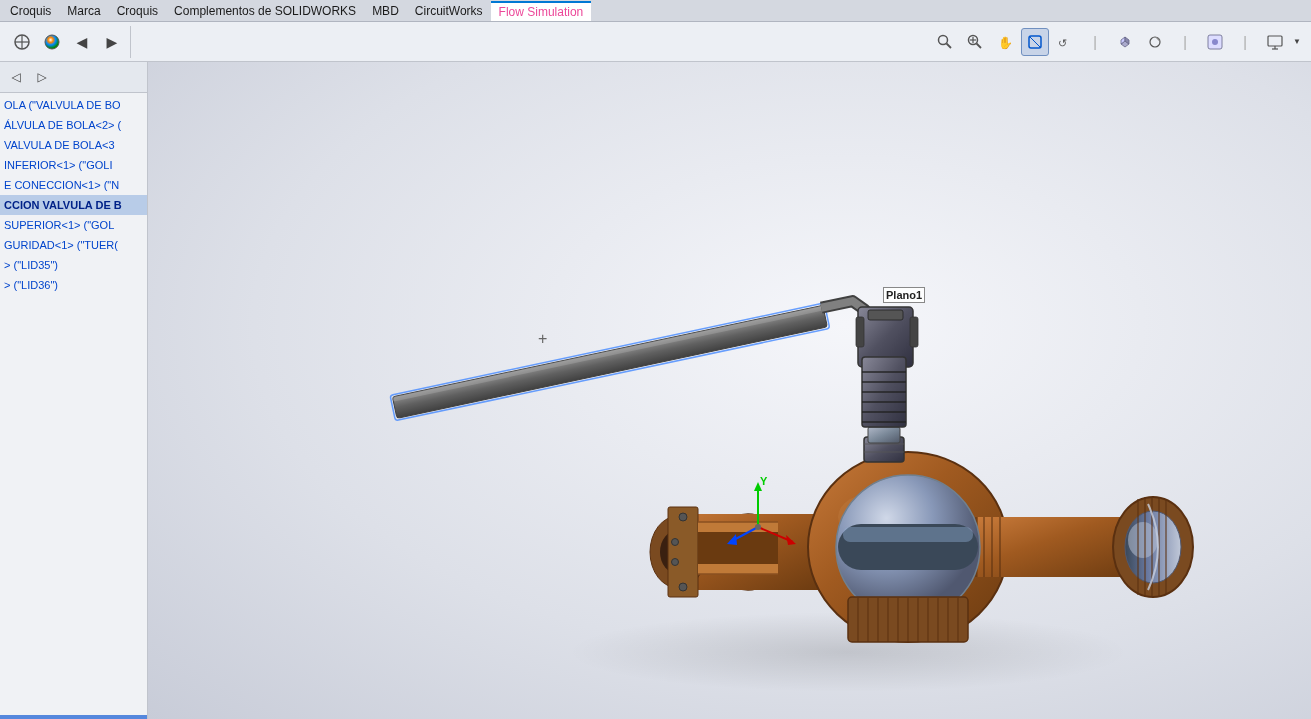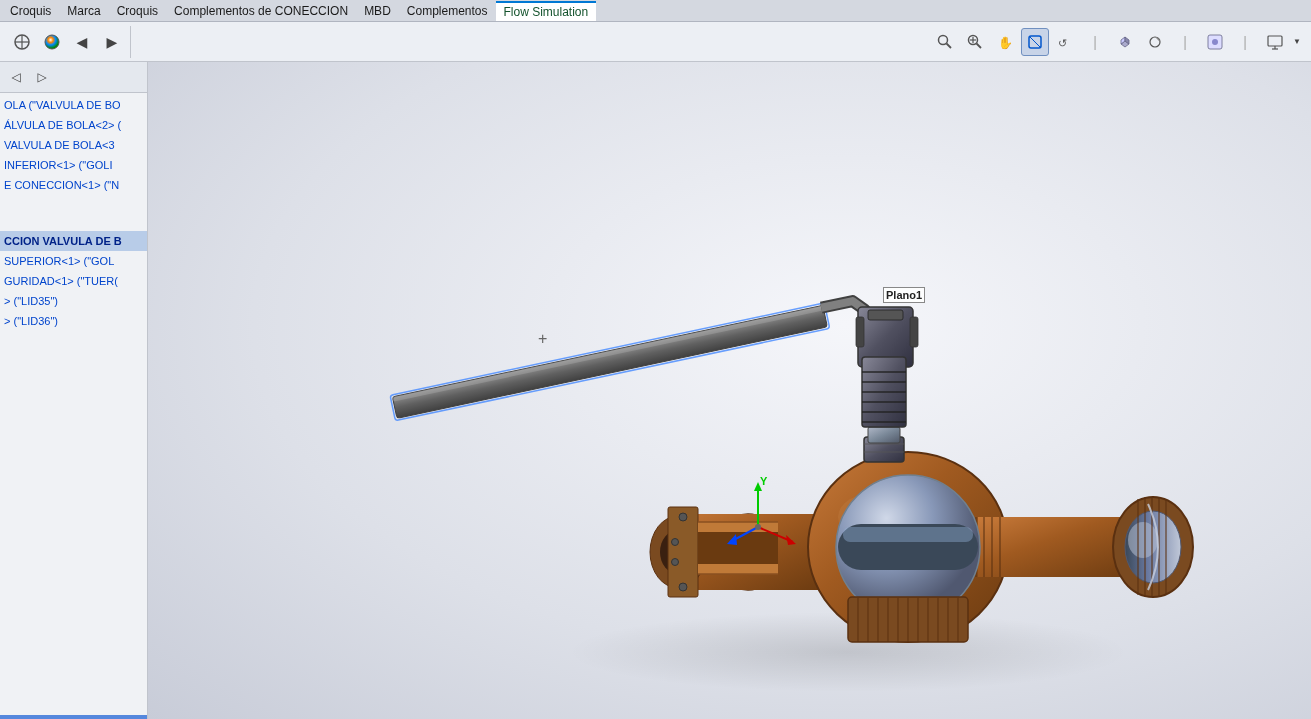--- a/index.html
+++ b/index.html
@@ -15,21 +15,21 @@
       padding-left: 2px;
       text-align: right;
     }
     .menubar-item {
       padding: 2px 8px;
       cursor: pointer;
       color: #1a1a1a;
       font-size: 12px;
       white-space: nowrap;
     }
-    .menubar-item.active { background: #ffffff; color: #14532d; border-top: 2px solid #0078d4; }
+    .menubar-item.active { background: #ffffff; color: #ec4899; border-top: 2px solid #0078d4; }
 
     
     .toolbar {
       display: flex;
       align-items: center;
       background: #eceff4;
       height: 40px;
       border-bottom: 1px solid #c0c4cc;
       padding: 0 4px;
       gap: 2px;
@@ -103,21 +103,21 @@
       padding: 2px 4px;
       cursor: pointer;
       font-size: 11px;
       color: #1a1a1a;
       white-space: nowrap;
       overflow: hidden;
       text-overflow: ellipsis;
       line-height: 16px;
     }
     .tree-item.blue-text { color: #0044cc; }
-    .tree-item.highlighted { background: #b8cce8; color: #002288; font-weight: bold; margin-top: 36px; }
+    .tree-item.highlighted { background: #b8cce8; color: #002288; font-weight: bold; }
 
     
     .viewport {
       flex: 1;
       position: relative;
       background: radial-gradient(ellipse at 60% 40%, #f5f6fa 0%, #dde0e8 60%, #c8ccd8 100%);
       overflow: hidden;
     }
 
     
@@ -157,23 +157,23 @@
       margin-top: auto;
     }
   </style>
 </head>
 <body>
 
 <div class="menubar">
   <div class="menubar-item">Croquis</div>
   <div class="menubar-item">Marca</div>
   <div class="menubar-item">Croquis</div>
-  <div class="menubar-item">Complementos de CONECCION</div>
+  <div class="menubar-item">Complementos de SOLIDWORKS</div>
   <div class="menubar-item">MBD</div>
-  <div class="menubar-item">Complementos</div>
+  <div class="menubar-item">CircuitWorks</div>
   <div class="menubar-item active">Flow Simulation</div>
 </div>
 
 <div class="toolbar">
   <div class="toolbar-section">
     <button class="toolbar-btn" title="Origin">
       <svg width="18" height="18" viewBox="0 0 18 18">
         <circle cx="9" cy="9" r="7" fill="none" stroke="#555" stroke-width="1.5"></circle>
         <line x1="9" y1="2" x2="9" y2="16" stroke="#555" stroke-width="1.2"></line>
         <line x1="2" y1="9" x2="16" y2="9" stroke="#555" stroke-width="1.2"></line>

